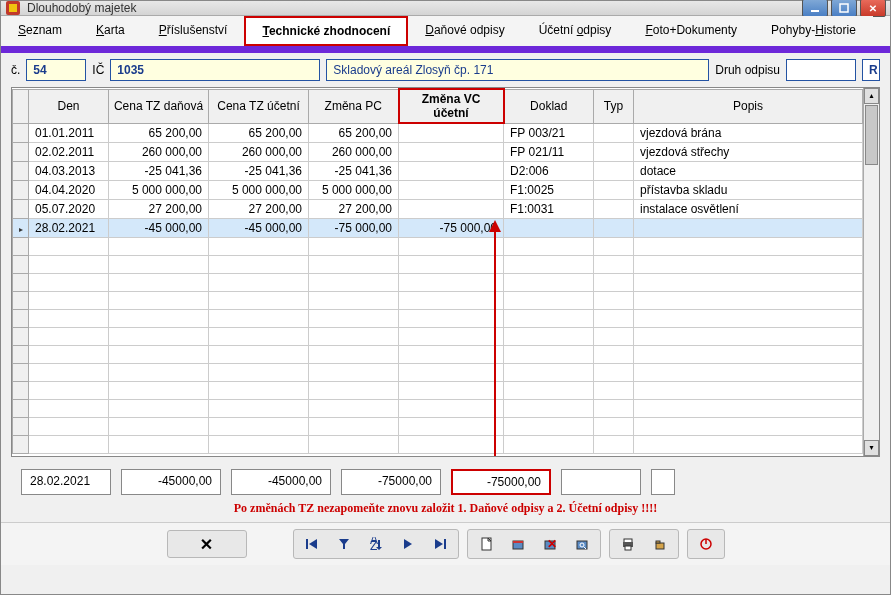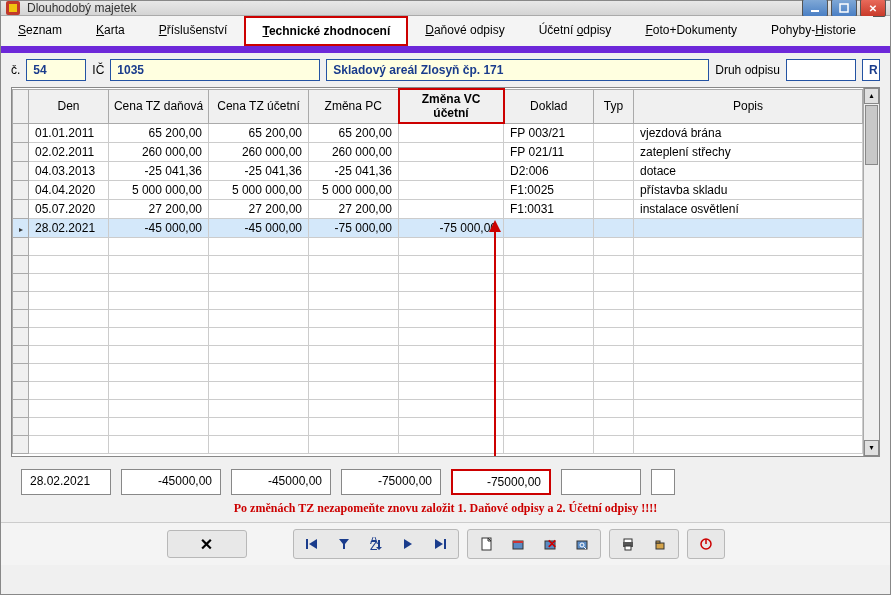--- a/index.html
+++ b/index.html
@@ -15,21 +15,21 @@
   .tabs { display: flex; background: #f4f4f4; border-bottom: 7px solid #6d28d9; }
   .tab { padding: 6px 16px; cursor: pointer; border: 1px solid transparent; border-bottom: none; background: #f4f4f4; }
   .tab .ul { text-decoration: underline; }
   .tab.active { border: 2px solid #c00; font-weight: bold; background: #fff; }
   .header-row { display: flex; align-items: center; padding: 6px 10px; gap: 6px; }
   .lbl { color: #000; }
   .fld { border: 1px solid #2453a3; background: #ffffe0; height: 22px; padding: 2px 6px; display: flex; align-items: center; }
   .fld.white { background: #fff; }
   .fld.c { width: 60px; font-weight: bold; color: #1a3c8c; }
   .fld.ic { width: 210px; color: #1a3c8c; font-weight: bold; }
-  .fld.name { flex: 1; color: #1a3c8c; font-weight: bold; }
+  .fld.name { flex: 1; color: #1a3c8c; font-weight: normal; }
   .fld.r { width: 18px; text-align: center; color: #1a3c8c; font-weight: bold; }
   .grid-wrap { margin: 0 10px; border: 1px solid #888; background: #fff; height: 370px; position: relative; overflow: hidden; }
   table { border-collapse: collapse; width: calc(100% - 16px); table-layout: fixed; }
   th { background: #f0f0f0; border: 1px solid #aaa; padding: 2px 4px; font-weight: normal; height: 20px; text-align: center; }
   th.hl { border: 2px solid #c00; font-weight: bold; }
   td { border: 1px solid #ccc; padding: 2px 6px; height: 18px; overflow: hidden; white-space: nowrap; }
   td.num { text-align: right; }
   tr.sel td { background: #d4e8fa; }
   .rowhead { width: 16px; background: #f0f0f0; border: 1px solid #aaa; }
   .rowhead.ptr::before { content: "▸"; font-size: 8px; color: #333; }
@@ -142,21 +142,21 @@
           </tr>
           <tr>
             <td class="rowhead"></td>
             <td>02.02.2011</td>
             <td class="num">260 000,00</td>
             <td class="num">260 000,00</td>
             <td class="num">260 000,00</td>
             <td class="num"></td>
             <td>FP 021/11</td>
             <td></td>
-            <td>zateplení střechy</td>
+            <td>vjezdová střechy</td>
           </tr>
           <tr>
             <td class="rowhead"></td>
             <td>04.03.2013</td>
             <td class="num">-25 041,36</td>
             <td class="num">-25 041,36</td>
             <td class="num">-25 041,36</td>
             <td class="num"></td>
             <td>D2:006</td>
             <td></td>

